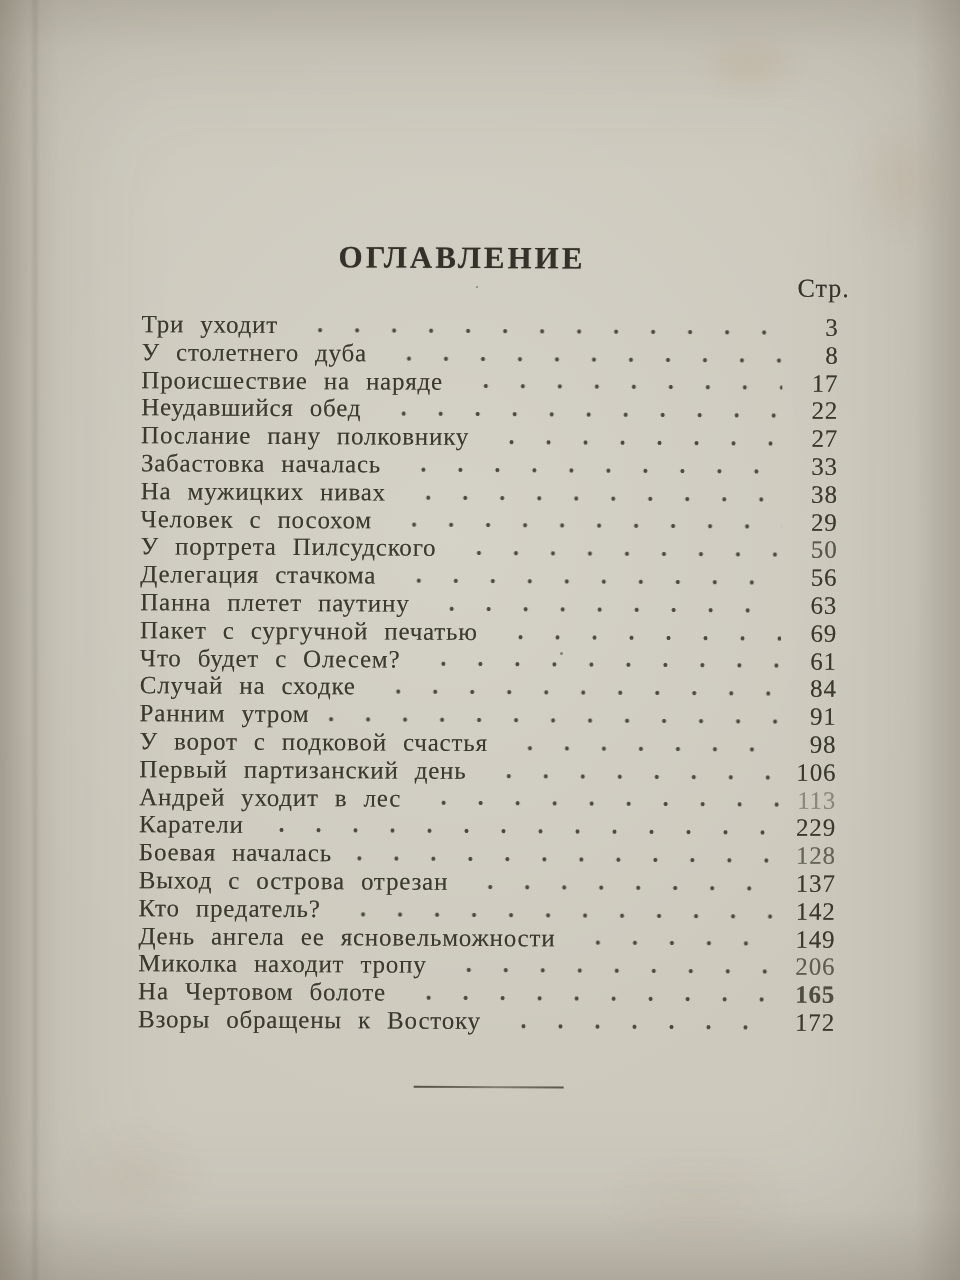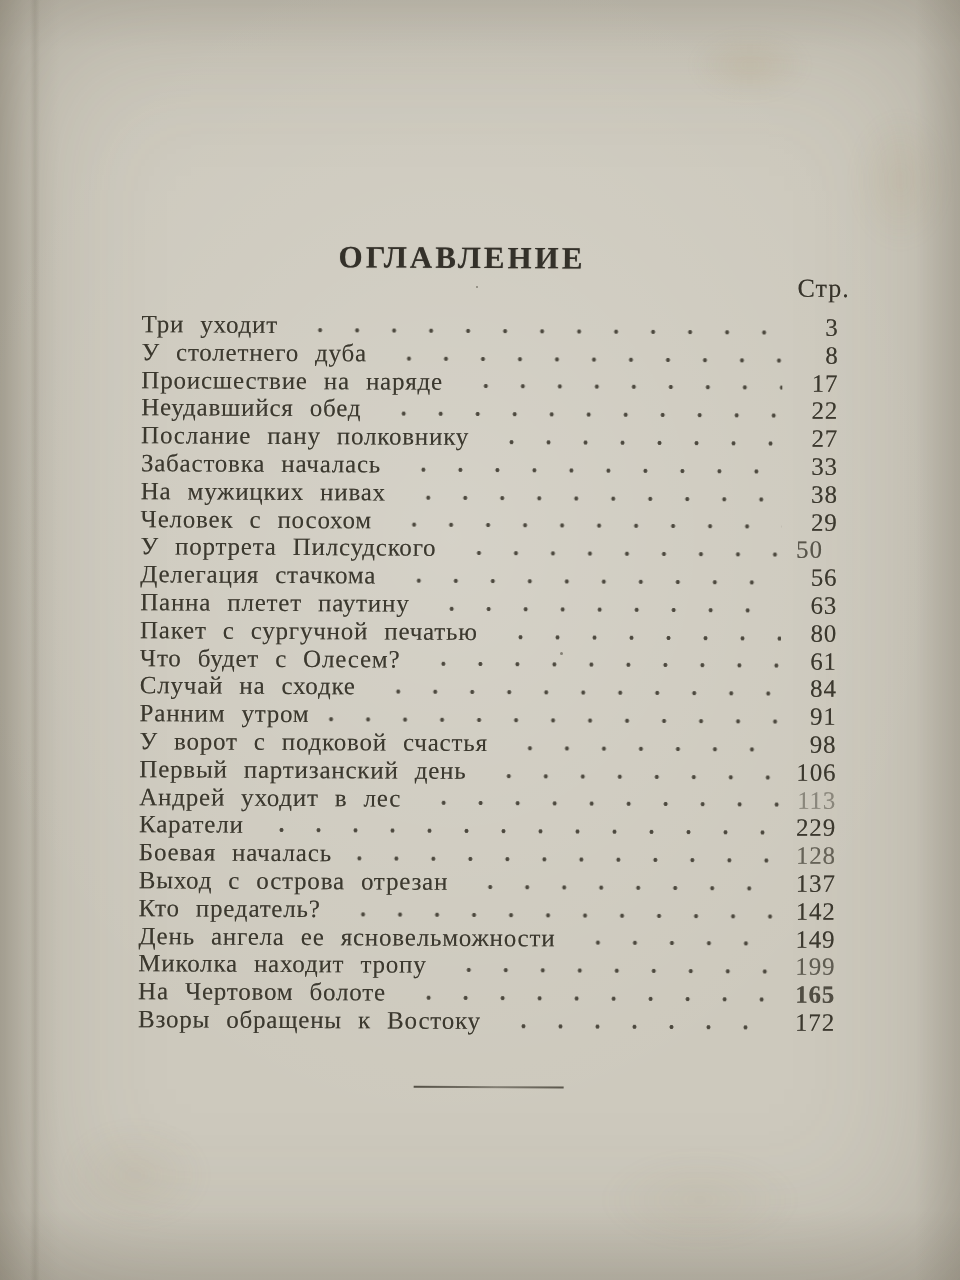--- a/index.html
+++ b/index.html
@@ -67,21 +67,21 @@
     flex: 1 1 auto; align-self: stretch;
     background-image: radial-gradient(circle, rgba(62,58,48,0.9) 1.7px, rgba(62,58,48,0) 2.3px);
     background-size: 37px 6px;
     background-repeat: repeat-x;
     background-position: 8px calc(100% - 6px);
   }
   .epage { min-width: 56px; text-align: right; }
   
   .row:nth-child(18) .epage { opacity: 0.45; }
   .row:nth-child(20) .epage { opacity: 0.70; }
-  .row:nth-child(9)  .epage { opacity: 0.80; text-align: center; }
+  .row:nth-child(9)  .epage { opacity: 0.80; }
   .row:nth-child(24) .epage { opacity: 0.75; }
   .row:nth-child(25) .epage { opacity: 0.85; font-weight: bold; }
   .row:nth-child(19) .leader { background-position: 40px calc(100% - 6px); }
   .row:nth-child(15) .leader { background-position: 24px calc(100% - 6px); }
   .row:nth-child(20) .leader { background-position: 30px calc(100% - 6px); }
 
   .end-rule {
     position: absolute; top: 1086px; left: 416px;
     width: 150px; height: 2px;
     background: linear-gradient(90deg, rgba(70,66,56,0.9), rgba(70,66,56,0.55) 55%, rgba(70,66,56,0.85));
@@ -157,21 +157,21 @@
 
   <div class="row">
     <span class="etitle">Панна плетет паутину</span>
     <span class="leader"></span>
     <span class="epage">63</span>
   </div>
 
   <div class="row">
     <span class="etitle">Пакет с сургучной печатью</span>
     <span class="leader"></span>
-    <span class="epage">80</span>
+    <span class="epage">69</span>
   </div>
 
   <div class="row">
     <span class="etitle">Что будет с Олесем?</span>
     <span class="leader"></span>
     <span class="epage">61</span>
   </div>
 
   <div class="row">
     <span class="etitle">Случай на сходке</span>
@@ -229,21 +229,21 @@
 
   <div class="row">
     <span class="etitle">День ангела ее ясновельможности</span>
     <span class="leader"></span>
     <span class="epage">149</span>
   </div>
 
   <div class="row">
     <span class="etitle">Миколка находит тропу</span>
     <span class="leader"></span>
-    <span class="epage">199</span>
+    <span class="epage">206</span>
   </div>
 
   <div class="row">
     <span class="etitle">На Чертовом болоте</span>
     <span class="leader"></span>
     <span class="epage">165</span>
   </div>
 
   <div class="row">
     <span class="etitle">Взоры обращены к Востоку</span>

